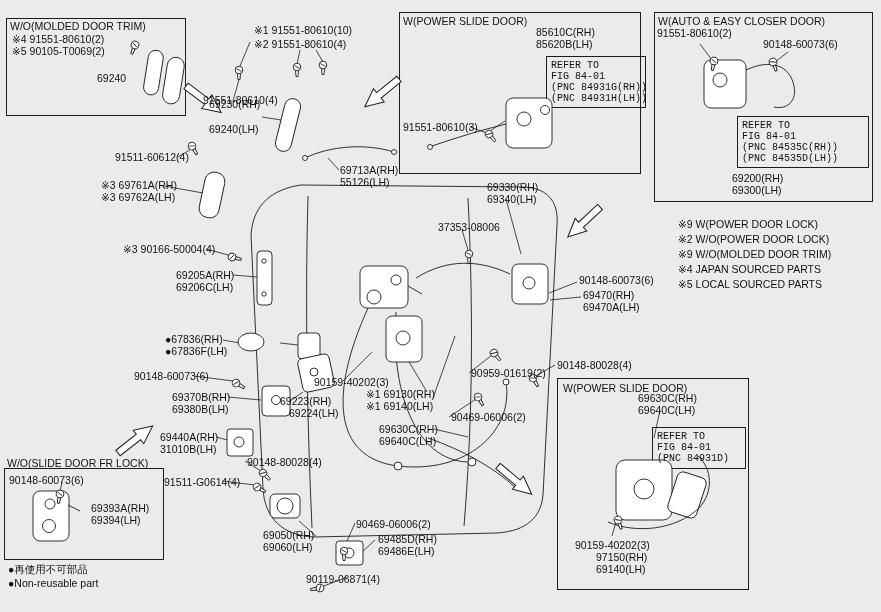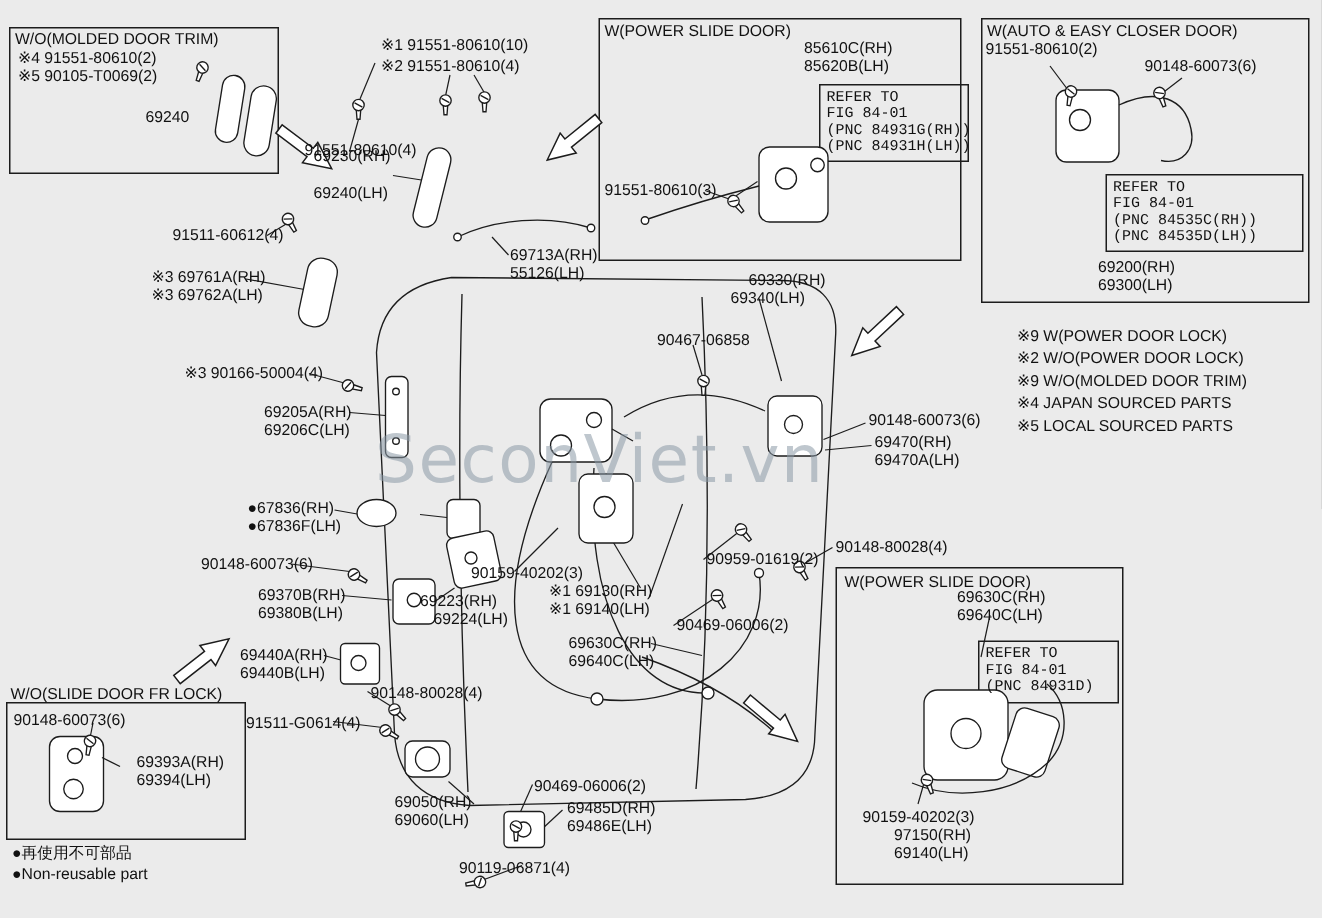--- a/index.html
+++ b/index.html
@@ -204,21 +204,20 @@
       <g>
         <use href="#arw" transform="translate(118,453) rotate(-38)"></use>
         <use href="#arw" transform="translate(600,207) rotate(137)"></use>
         <use href="#arw" transform="translate(498,466) rotate(40)"></use>
         <use href="#arw" transform="translate(186,86) rotate(37)"></use>
         <use href="#arw" transform="translate(399,79) rotate(141)"></use>
       </g>
     </g>
   </svg>
 
-  <div id="watermark">SeconViet.vn</div>
 
   <div class="lbl" style="left:10px;top:20px">W/O(MOLDED DOOR TRIM)</div>
   <div class="lbl" style="left:12px;top:33px">※4 91551-80610(2)</div>
   <div class="lbl" style="left:12px;top:45px">※5 90105-T0069(2)</div>
   <div class="lbl" style="left:97px;top:72px">69240</div>
 
   <div class="lbl" style="left:403px;top:15px">W(POWER SLIDE DOOR)</div>
   <div class="lbl" style="left:536px;top:26px">85610C(RH)</div>
   <div class="lbl" style="left:536px;top:38px">85620B(LH)</div>
   <div class="lbl sm" style="left:551px;top:60px">REFER TO</div>
@@ -265,42 +264,42 @@
   <div class="lbl" style="left:254px;top:38px">※2 91551-80610(4)</div>
   <div class="lbl" style="left:203px;top:94px">91551-80610(4)</div>
   <div class="lbl" style="left:209px;top:98px">69230(RH)</div>
   <div class="lbl" style="left:209px;top:123px">69240(LH)</div>
   <div class="lbl" style="left:115px;top:151px">91511-60612(4)</div>
   <div class="lbl" style="left:101px;top:179px">※3 69761A(RH)</div>
   <div class="lbl" style="left:101px;top:191px">※3 69762A(LH)</div>
   <div class="lbl" style="left:123px;top:243px">※3 90166-50004(4)</div>
   <div class="lbl" style="left:340px;top:164px">69713A(RH)</div>
   <div class="lbl" style="left:340px;top:176px">55126(LH)</div>
-  <div class="lbl" style="left:499px;top:181px">69330(RH)</div>
+  <div class="lbl" style="left:487px;top:181px">69330(RH)</div>
   <div class="lbl" style="left:487px;top:193px">69340(LH)</div>
-  <div class="lbl" style="left:438px;top:221px">90467-06858</div>
+  <div class="lbl" style="left:438px;top:221px">37353-08006</div>
   <div class="lbl" style="left:176px;top:269px">69205A(RH)</div>
   <div class="lbl" style="left:176px;top:281px">69206C(LH)</div>
   <div class="lbl" style="left:579px;top:274px">90148-60073(6)</div>
   <div class="lbl" style="left:583px;top:289px">69470(RH)</div>
   <div class="lbl" style="left:583px;top:301px">69470A(LH)</div>
   <div class="lbl" style="left:165px;top:333px">●67836(RH)</div>
   <div class="lbl" style="left:165px;top:345px">●67836F(LH)</div>
   <div class="lbl" style="left:134px;top:370px">90148-60073(6)</div>
   <div class="lbl" style="left:314px;top:376px">90159-40202(3)</div>
   <div class="lbl" style="left:366px;top:388px">※1 69130(RH)</div>
   <div class="lbl" style="left:366px;top:400px">※1 69140(LH)</div>
   <div class="lbl" style="left:471px;top:367px">90959-01619(2)</div>
   <div class="lbl" style="left:557px;top:359px">90148-80028(4)</div>
   <div class="lbl" style="left:172px;top:391px">69370B(RH)</div>
   <div class="lbl" style="left:172px;top:403px">69380B(LH)</div>
   <div class="lbl" style="left:280px;top:395px">69223(RH)</div>
   <div class="lbl" style="left:289px;top:407px">69224(LH)</div>
   <div class="lbl" style="left:160px;top:431px">69440A(RH)</div>
-  <div class="lbl" style="left:160px;top:443px">69440B(LH)</div>
+  <div class="lbl" style="left:160px;top:443px">31010B(LH)</div>
   <div class="lbl" style="left:247px;top:456px">90148-80028(4)</div>
   <div class="lbl" style="left:164px;top:476px">91511-G0614(4)</div>
   <div class="lbl" style="left:379px;top:423px">69630C(RH)</div>
   <div class="lbl" style="left:379px;top:435px">69640C(LH)</div>
   <div class="lbl" style="left:451px;top:411px">90469-06006(2)</div>
   <div class="lbl" style="left:263px;top:529px">69050(RH)</div>
   <div class="lbl" style="left:263px;top:541px">69060(LH)</div>
   <div class="lbl" style="left:306px;top:573px">90119-06871(4)</div>
   <div class="lbl" style="left:356px;top:518px">90469-06006(2)</div>
   <div class="lbl" style="left:378px;top:533px">69485D(RH)</div>

